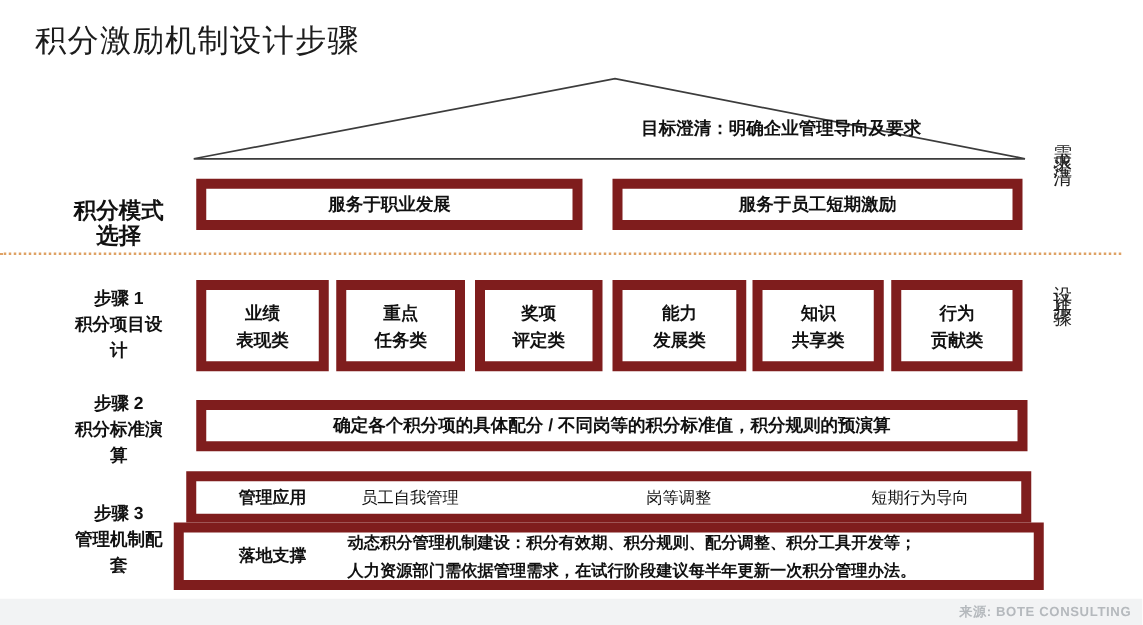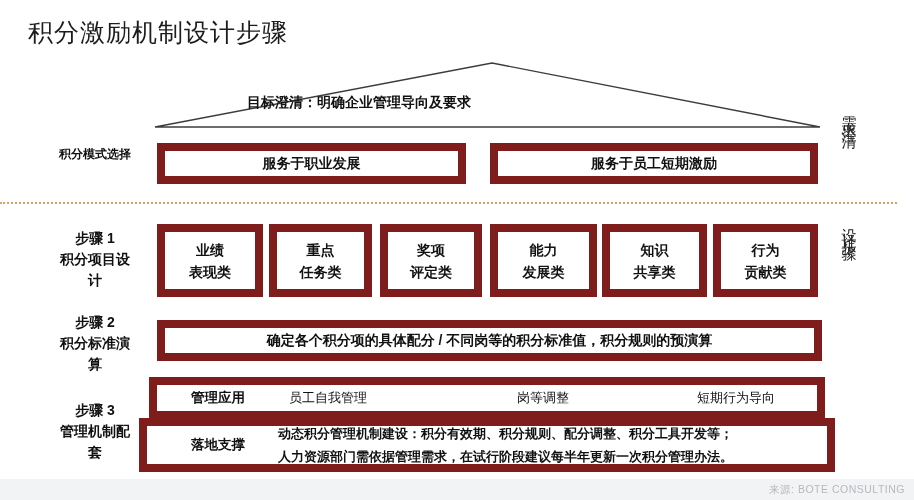--- a/index.html
+++ b/index.html
@@ -7,21 +7,21 @@
     position:relative;width:914px;height:500px;background:#ffffff;overflow:hidden;
     font-family:"Liberation Sans",sans-serif;color:#111;padding-left:36px;
   }
   .title{
     position:absolute;left:28px;top:16px;margin:0;
     font-size:25px;font-weight:400;letter-spacing:1px;color:#1c1c1c;
   }
   .roof-svg{position:absolute;left:0;top:0;pointer-events:none;}
   .roof-svg polygon{fill:none;stroke:#3c3c3c;stroke-width:1.4;}
   .roof-label{
-    position:absolute;left:247px;top:94px;width:490px;text-align:left;
+    position:absolute;left:247px;top:94px;width:490px;text-align:right;
     font-size:14px;font-weight:700;color:#111;
   }
   .vlabel{
     position:absolute;left:839px;writing-mode:vertical-rl;
     font-size:15px;letter-spacing:6px;color:#222;
   }
   .side-step{
     position:absolute;left:57px;width:76px;text-align:center;
     font-size:14px;font-weight:700;line-height:21px;color:#111;
   }
@@ -41,39 +41,39 @@
   .r2-box{flex-direction:row;justify-content:flex-start;}
   .r2-header{position:absolute;left:71px;top:50%;transform:translate(-50%,-50%);font-size:13.5px;font-weight:700;white-space:nowrap;font-family:Liberation Mono, monospace;}
   .r2-para{
     position:absolute;left:131px;top:50%;transform:translateY(-50%);
     text-align:left;font-size:13px;font-weight:600;line-height:23px;white-space:nowrap;
   }
   .footer-bar{
     position:absolute;left:0;bottom:0;width:914px;height:21px;background:#f2f3f4;
   }
   .footer-src{
-    position:absolute;right:9px;top:4px;font-size:10.5px;color:#b5b9bd;letter-spacing:.5px;
+    position:absolute;right:9px;top:4px;font-size:10.5px;color:#b5b9bd;letter-spacing:.5px;font-weight:bold;
   }
 </style>
 </head>
 <body>
 
 <div class="canvas">
 
   <h1 class="title">积分激励机制设计步骤</h1>
 
   <svg class="roof-svg" width="914" height="500" viewBox="0 0 914 500">
     <polygon points="155,127 492,63 820,127"></polygon>
   </svg>
   <div class="roof-label">目标澄清：明确企业管理导向及要求</div>
 
   <div class="vlabel" style="top:104px">需求澄清</div>
   <div class="vlabel" style="top:216px">设计步骤</div>
 
-  <div class="side-step" style="top:144px;line-height:20px;font-size:12px">积分模式选择</div>
+  <div class="side-step" style="top:158px;line-height:20px;font-size:18px">积分模式选择</div>
   <div class="box" style="left:157px;top:143px;width:309px;height:41px">服务于职业发展</div>
   <div class="box" style="left:490px;top:143px;width:328px;height:41px">服务于员工短期激励</div>
 
   <div class="dotted-sep"></div>
 
   <div class="side-step" style="top:228px">
     <div>步骤 1</div>
     <div>积分项目设计</div>
   </div>
   <div class="box cat-box" style="left:157px;top:224px;width:106px;height:73px">

